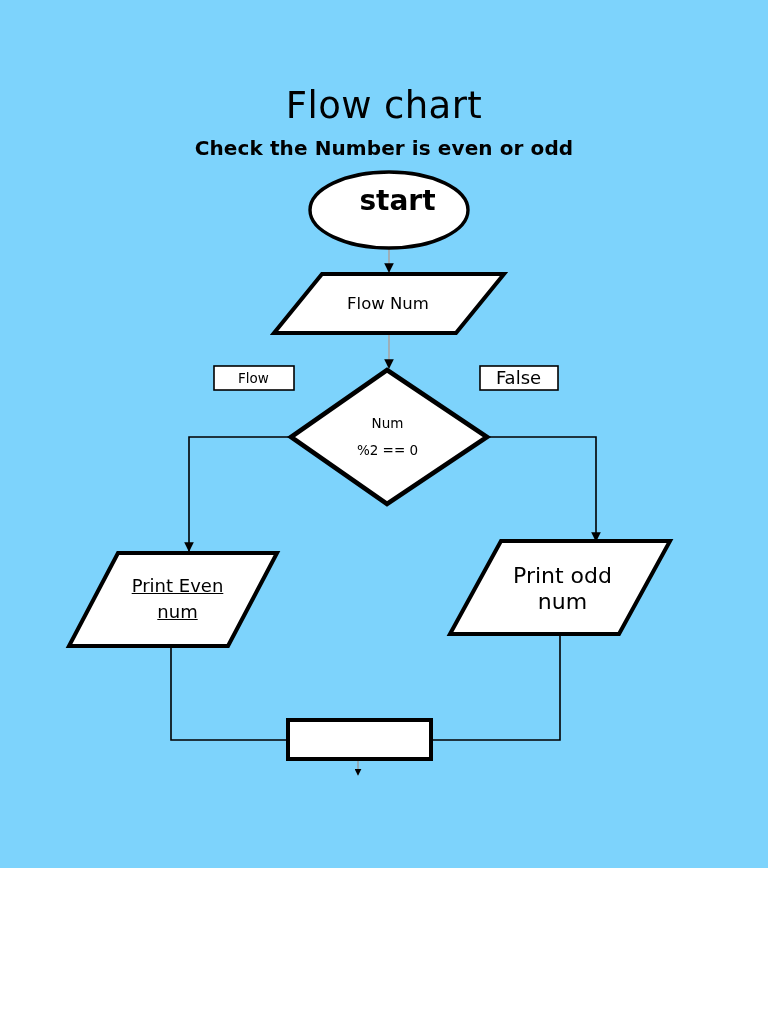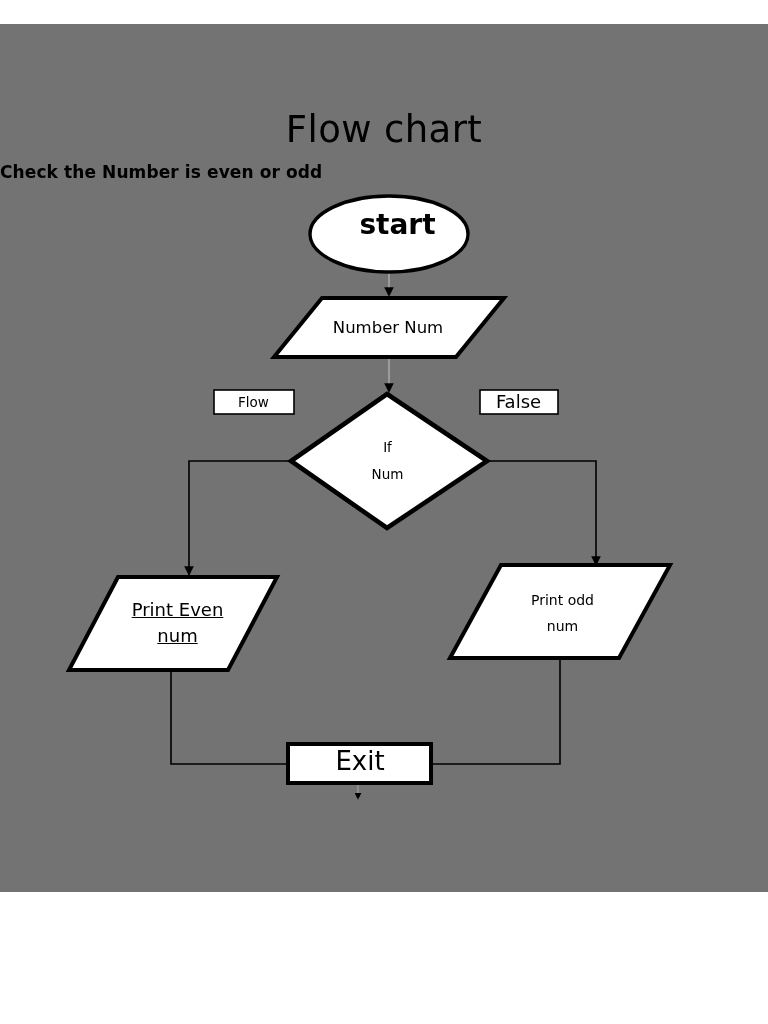--- a/index.html
+++ b/index.html
@@ -16,43 +16,43 @@
     font-family: "DejaVu Sans", "Liberation Sans", sans-serif;
     color: #000000;
   }
 
   #page {
     position: absolute;
     left: 0;
     top: 0;
     width: 768px;
     height: 868px;
-    background: #737373;
-    margin-top: 24px;
+    background: #7dd3fc;
   }
 
   
   .title {
     position: absolute;
     left: 0;
     top: 84px;
     width: 768px;
     text-align: center;
     font-size: 37px;
     font-weight: 400;
     letter-spacing: 0.4px;
     line-height: 44px;
     white-space: nowrap;
   }
   .subtitle {
     position: absolute;
     left: 0;
     top: 138px;
     width: 768px;
-    font-size: 17px;
+    text-align: center;
+    font-size: 20px;
     font-weight: bold;
     line-height: 20px;
     letter-spacing: 0.1px;
     white-space: nowrap;
   }
 
   
   #canvas {
     position: absolute;
     left: 0;
@@ -85,21 +85,21 @@
     overflow: hidden;
   }
   .t-even {
     left: 95px; top: 573px; width: 165px; height: 56px;
     font-size: 18px;
     line-height: 26px;
     text-decoration: underline;
   }
   .t-odd {
     left: 480px; top: 563px; width: 165px; height: 56px;
-    font-size: 14px;
+    font-size: 22px;
     line-height: 26px;
   }
   .t-exit {
     left: 290px; top: 721px; width: 140px; height: 32px;
     font-size: 26px;
     line-height: 32px;
     overflow: hidden;
     height: 29px;
   }
   .t-true {
@@ -173,37 +173,35 @@
 
     <polygon points="118,553 277,553 228,646 69,646" fill="#ffffff" stroke="#000000" stroke-width="4"></polygon>
 
     <polygon points="501,541 670,541 619,634 450,634" fill="#ffffff" stroke="#000000" stroke-width="4"></polygon>
 
     <rect x="288" y="720" width="143" height="39" fill="#ffffff" stroke="#000000" stroke-width="4"></rect>
   </svg>
 
   <div class="shape-text t-start">start</div>
 
-  <div class="shape-text t-input">Number Num</div>
+  <div class="shape-text t-input">Flow Num</div>
 
   <div class="shape-text t-decision">
-    <span class="dline" style="display: block;">If</span>
     <span class="dline" style="display: block;">Num</span>
     <span class="dline" style="display: block;">%2 == 0</span>
   </div>
 
   <div class="shape-text t-true">Flow</div>
 
   <div class="shape-text t-false">False</div>
 
   <div class="shape-text t-even">
     <span class="dline" style="display: block;">Print Even</span>
     <span class="dline" style="display: block;">num</span>
   </div>
 
   <div class="shape-text t-odd">
     <span class="dline" style="display: block;">Print odd</span>
     <span class="dline" style="display: block;">num</span>
   </div>
 
-  <div class="shape-text t-exit">Exit</div>
 
 </div>
 
 </body></html>

